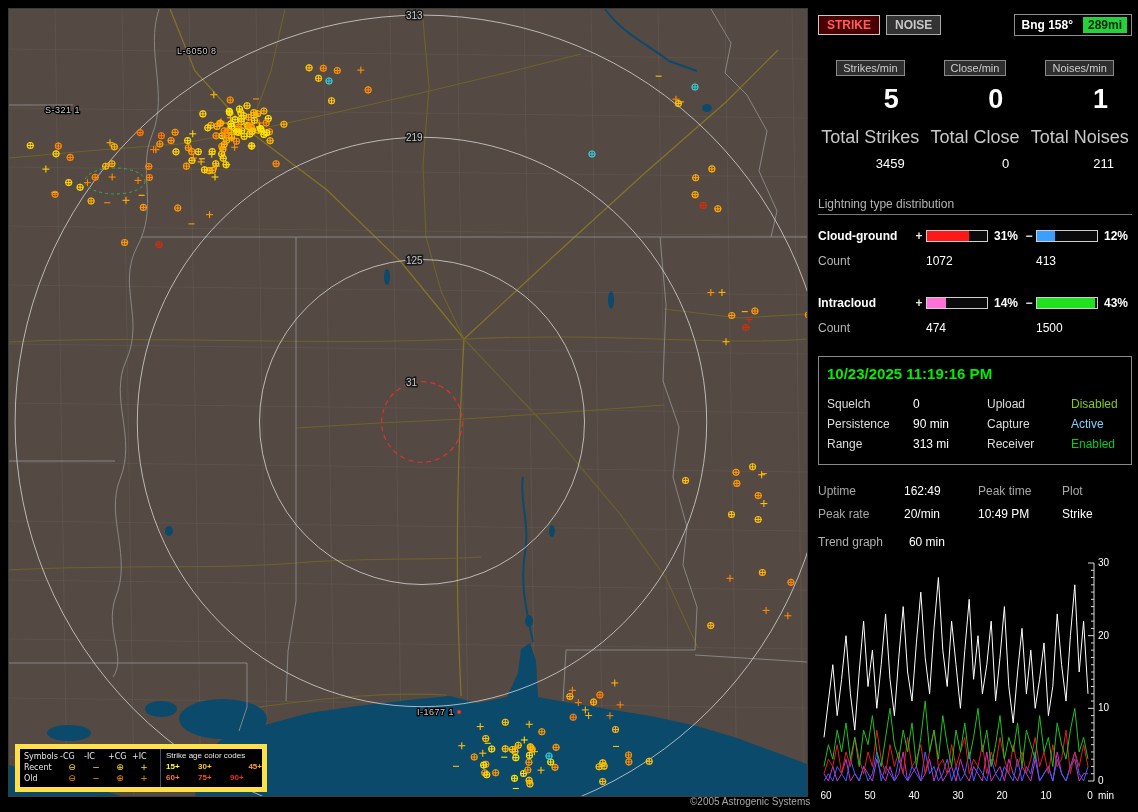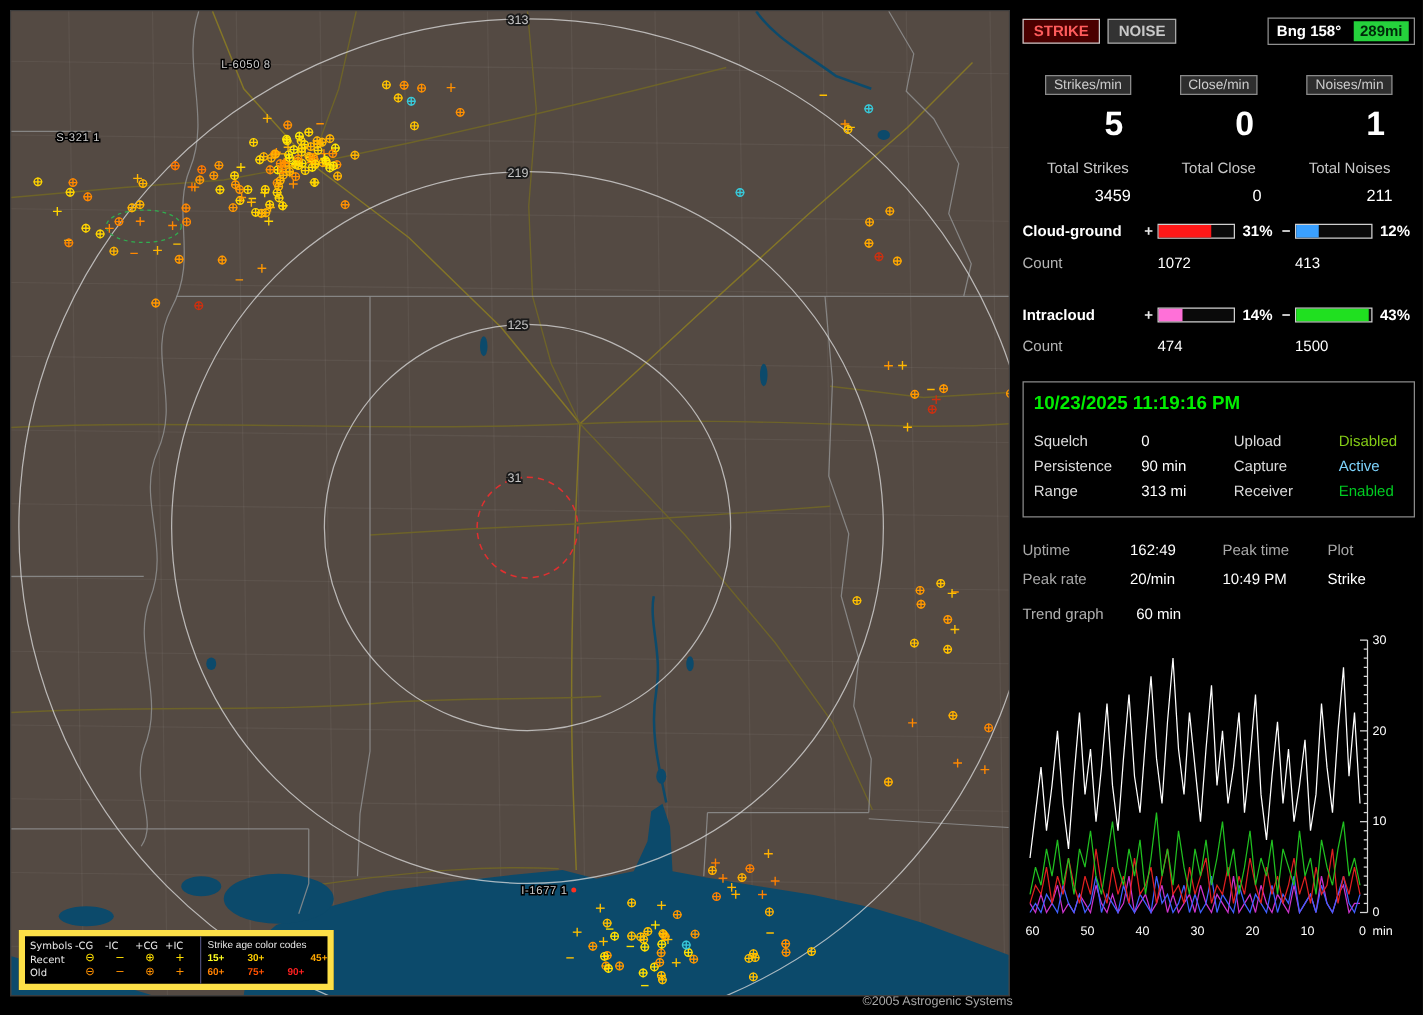--- a/index.html
+++ b/index.html
@@ -38,21 +38,21 @@
   .btn{font-size:12px;font-weight:bold;padding:2px 8px;margin-right:6px;border:1px solid #a8a8a8;cursor:pointer;font-family:inherit;}
   .btn-strike{background:#4a0000;color:#ff5c5c;border-color:#c8c8c8;}
   .btn-noise{background:#333;color:#c8c8c8;}
   .bng{margin-left:auto;display:flex;align-items:center;border:1px solid #909090;background:#000;padding:2px 4px;gap:8px;}
   .bng-label{font-weight:bold;color:#fff;padding:0 2px;}
   .bng-value{font-weight:bold;background:#25d23c;color:#00290a;padding:1px 5px;}
 
   .rates{display:grid;grid-template-columns:1fr 1fr 1fr;text-align:center;margin-top:24px;}
   .rate-header{display:inline-block;background:#2e2e2e;border:1px solid #8a8a8a;color:#cccccc;font-size:11px;padding:1px 6px;cursor:pointer;}
   .rate-value{font-size:27px;font-weight:bold;color:#fff;margin-top:8px;text-align:right;padding-right:24px;}
-  .total-label{color:#c8c8c8;font-size:12px;margin-top:12px;}
+  .total-label{color:#c8c8c8;font-size:18px;margin-top:12px;}
   .total-value{color:#fff;font-size:13px;margin-top:8px;text-align:right;padding-right:18px;}
 
   .dist-title{color:#b4b4b4;margin-top:26px;padding-bottom:3px;border-bottom:1px solid #787878;}
   .dist{margin-top:8px;}
   .dist-row{display:grid;grid-template-columns:94px 14px 62px 34px 14px 62px 34px;align-items:center;height:25px;}
   .dist-label{font-weight:bold;}
   .sign{text-align:center;color:#e8e8e8;font-weight:bold;}
   .bar{height:10px;border:1px solid #cfcfcf;background:#0a0a0a;position:relative;display:block;}
   .bar-fill{position:absolute;left:0;top:0;bottom:0;}
   .pct{font-weight:bold;padding-left:6px;}
@@ -1346,20 +1346,21 @@
         <div class="total-value">0</div>
       </div>
       <div>
         <span class="rate-header">Noises/min</span>
         <div class="rate-value">1</div>
         <div class="total-label">Total Noises</div>
         <div class="total-value">211</div>
       </div>
     </div>
 
+    <div class="dist-title">Lightning type distribution</div>
     <div class="dist">
       <div class="dist-row">
         <span class="dist-label">Cloud-ground</span>
         <span class="sign">+</span>
         <span class="bar">
             <span class="bar-fill" style="background: rgb(255, 24, 24); width: 70%;"></span>
           </span>
         <span class="pct">31%</span>
         <span class="sign">−</span>
         <span class="bar">

